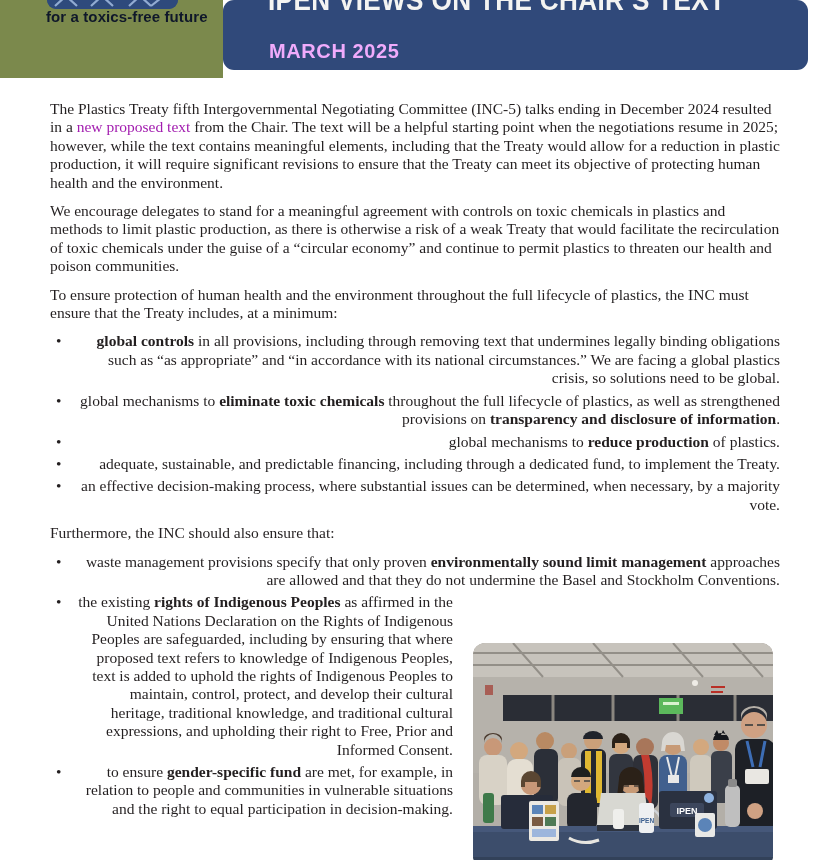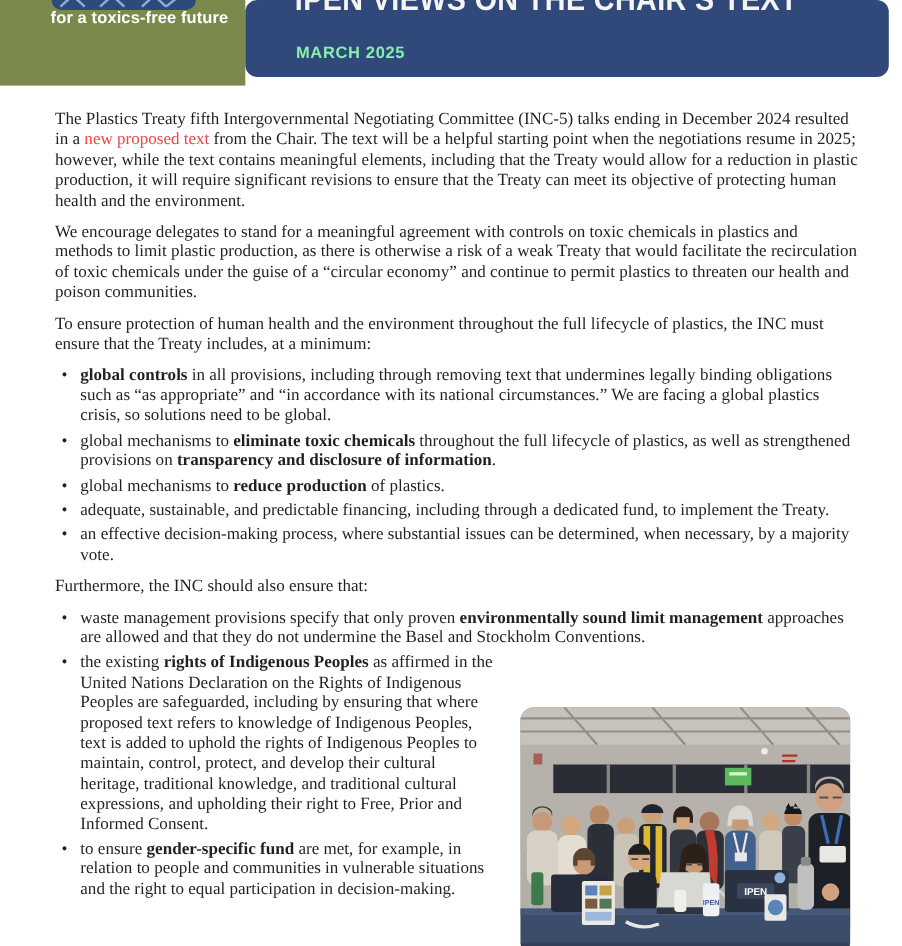--- a/index.html
+++ b/index.html
@@ -4,33 +4,33 @@
 <style>
   * { margin:0; padding:0; box-sizing:border-box; }
   html,body { width:820px; height:860px; overflow:hidden; background:#ffffff; }
   body { font-family:"Liberation Serif","DejaVu Serif",serif; color:#231f20; }
 
   
   .header { position:relative; height:78px; overflow:hidden; }
   .logo-block { position:absolute; left:0; top:0; width:223px; height:78px; background:#7b894c; overflow:hidden; }
   .logo-mark { position:absolute; left:47px; top:-18px; width:131px; height:27px; background:#2e4a7c; border-radius:9px; overflow:hidden; }
   .logo-mark svg { display:block; }
-  .tagline { position:absolute; left:46px; top:8px; font-family:"Liberation Sans","DejaVu Sans",sans-serif; font-size:15px; font-weight:600; color:#ffffff; letter-spacing:0.1px; }
+  .tagline { position:absolute; left:46px; top:8px; font-family:"Liberation Sans","DejaVu Sans",sans-serif; font-size:15px; font-weight:600; color:#0f172a; letter-spacing:0.1px; }
   .banner { position:absolute; left:223px; top:0; right:12px; height:70px; background:#30497a; overflow:hidden;border-radius:11px; }
   .doc-title { position:absolute; left:45px; top:-16px; font-family:"Liberation Sans","DejaVu Sans",sans-serif; font-size:29px; font-weight:800; color:#f4f4f2; letter-spacing:0.4px; white-space:nowrap; transform:scaleX(.9); transform-origin:left top; }
-  .doc-date { position:absolute; left:46px; top:40px; font-family:"Liberation Sans","DejaVu Sans",sans-serif; font-size:15px; font-weight:700; color:#86efac; letter-spacing:0.6px; }
+  .doc-date { position:absolute; left:46px; top:40px; font-family:"Liberation Sans","DejaVu Sans",sans-serif; font-size:20px; font-weight:700; color:#f0abfc; letter-spacing:0.6px; }
 
   
   .main { padding:22px 40px 0 50px; font-size:15.5px; line-height:18.4px; }
   .par { margin-bottom:10px; }
-  .bullets { list-style:none; margin:0 0 10px 0; }
+  .bullets { list-style:none; margin:0 0 10px 0;text-align:right; }
   .bullets li { position:relative; padding-left:23px; margin-bottom:4px; }
   .bullets li::before { content:"\2022"; position:absolute; left:6px; top:0; }
   .b { font-weight:700; }
-  .link { color:#ef4444; cursor:pointer; }
+  .link { color:#a21caf; cursor:pointer; }
 
   
   .photo-float { float:right; width:300px; height:225px; margin:50px 7px 10px 20px; border-radius:12px; overflow:hidden; display:block; background:#b3afa8; }
   .photo-float svg { display:block; }
 </style>
 </head>
 <body>
 
 <div class="page">
 

